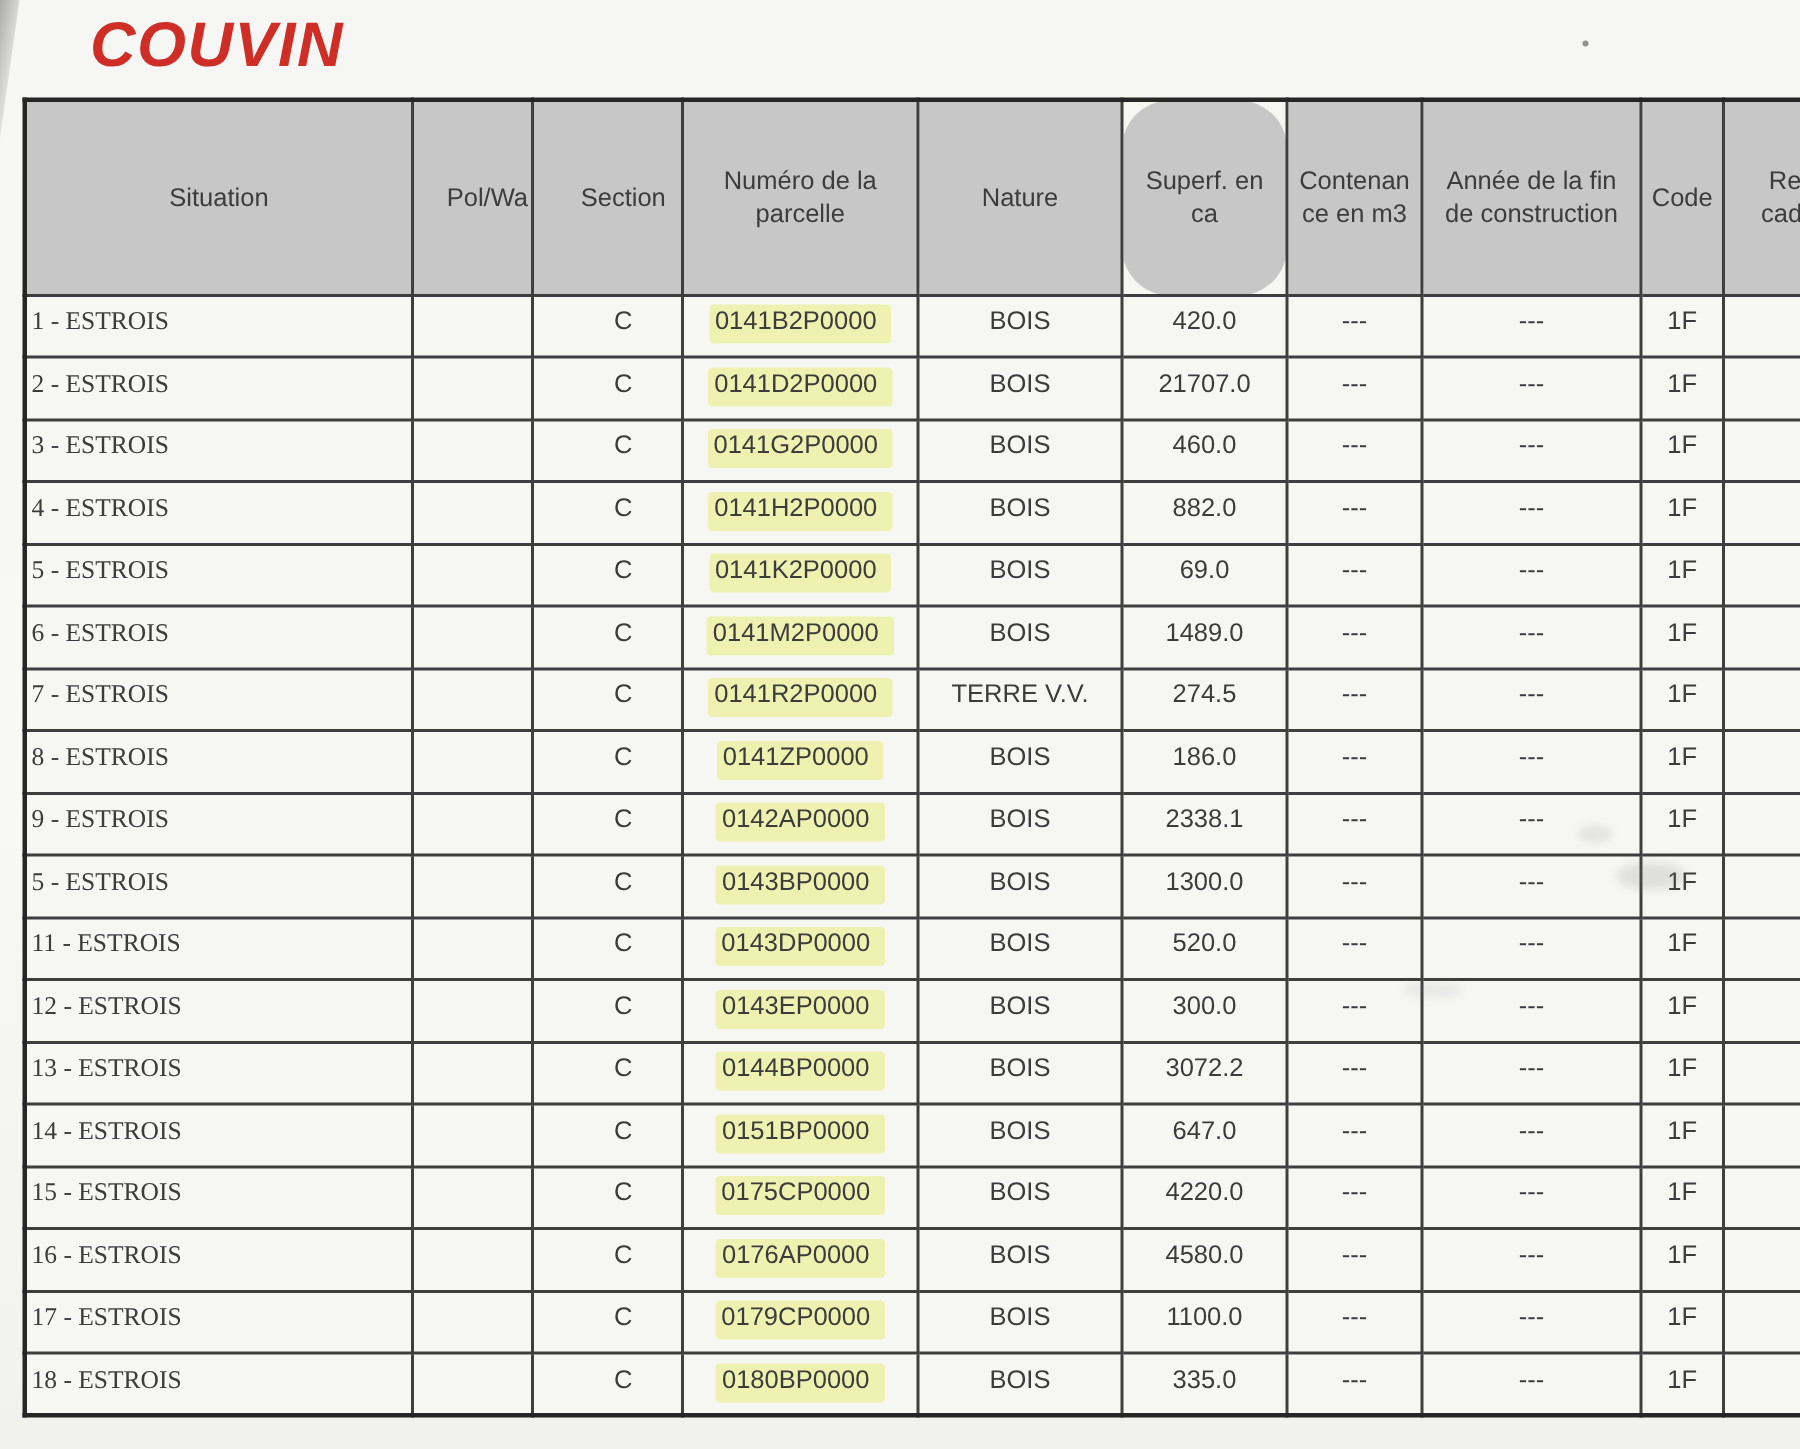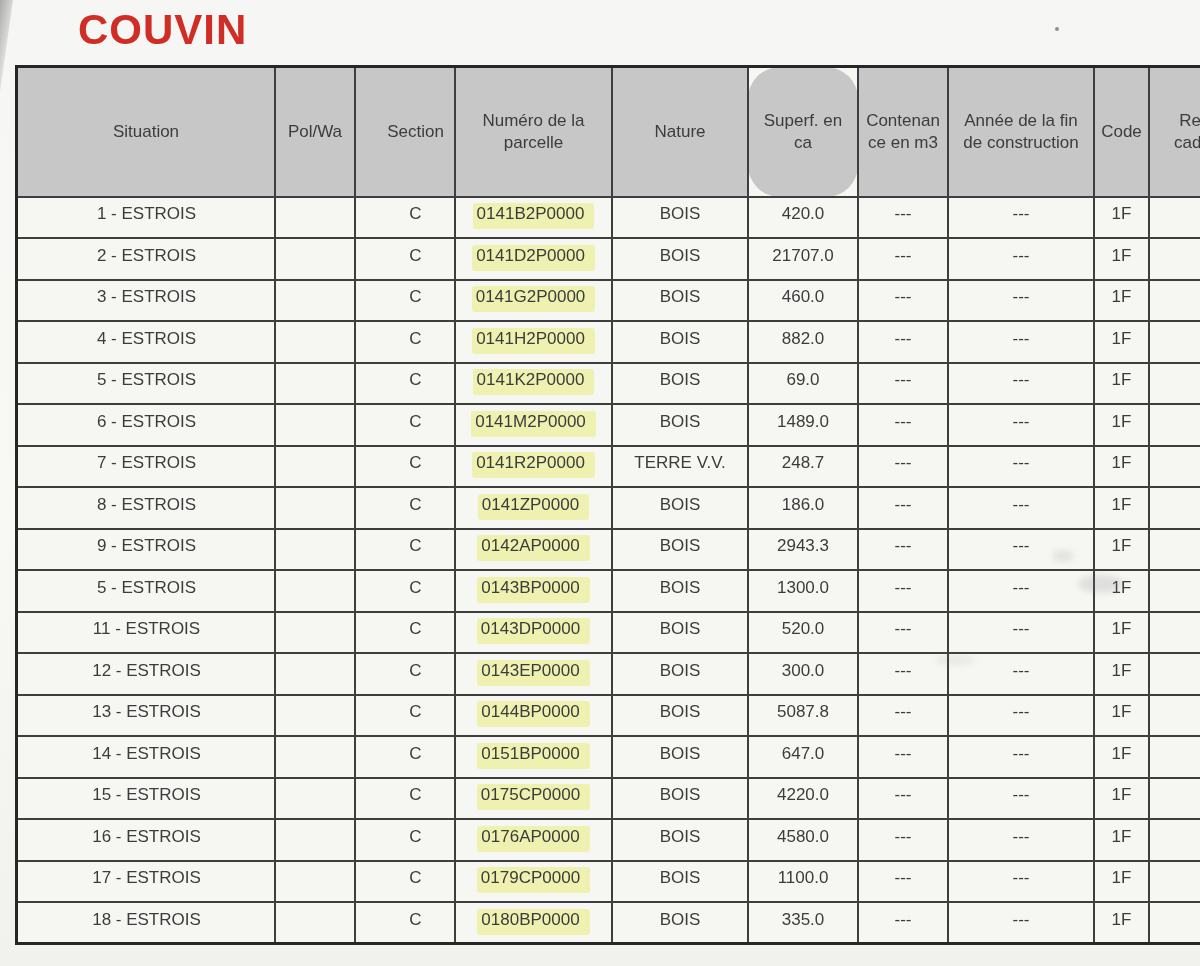--- a/index.html
+++ b/index.html
@@ -10,25 +10,26 @@
     overflow:hidden;
   }
   .page{
     position:relative;
     width:1200px;height:966px;
     background:linear-gradient(180deg,#f6f6f4 0%,#f8f8f5 55%,#f1f1ee 100%);
     overflow:hidden;
   }
   .title{
     position:absolute;
-    left:78px;top:6px;margin:0;
+    left:60px;top:6px;margin:0;
     font-size:42px;
     font-weight:700;
     letter-spacing:1px;
     color:var(--title-color,#cf2e27);
+    font-style:italic;
   }
   table.cadastral{
     position:absolute;
     left:15px;top:65px;
     width:1170px;
     table-layout:fixed;
     border-collapse:collapse;
     background:#f6f6f3;
     border:3px solid #262626;
   }
@@ -49,24 +50,24 @@
     white-space:pre-line;
     line-height:1.3;
     padding:0 2px;
   }
   tbody tr{height:41.5px;}
   td{
     text-align:center;
     vertical-align:middle;
     padding:0 2px 6px 2px;
   }
-  td.col-situation{text-align:center;padding-left:3px;}
+  td.col-situation{text-align:left;padding-left:3px;font-family:Liberation Serif, serif;}
   
   .col-situation{width:252px;}
-  .col-polwa{width:74px;}
+  .col-polwa{width:74px;text-align:right;}
   .col-section{width:73px;padding-left:23px;}
   .col-parcelle{width:151px;margin-top:12px;}
   .col-nature{width:130px;}
   .col-superf{width:104px;border-radius:32px;}
   .col-contenance{width:84px;}
   .col-annee{width:140px;}
   .col-code{width:49px;}
   .col-revenu{width:113px;}
   .highlight{
     display:inline-block;
@@ -190,21 +191,21 @@
           <td class="col-annee">---</td>
           <td class="col-code">1F</td>
           <td class="col-revenu">2</td>
         </tr>
         <tr>
           <td class="col-situation">7 - ESTROIS</td>
           <td class="col-polwa"></td>
           <td class="col-section">C</td>
           <td class="col-parcelle"><span class="highlight">0141R2P0000</span></td>
           <td class="col-nature">TERRE V.V.</td>
-          <td class="col-superf">248.7</td>
+          <td class="col-superf">274.5</td>
           <td class="col-contenance">---</td>
           <td class="col-annee">---</td>
           <td class="col-code">1F</td>
           <td class="col-revenu">0</td>
         </tr>
         <tr>
           <td class="col-situation">8 - ESTROIS</td>
           <td class="col-polwa"></td>
           <td class="col-section">C</td>
           <td class="col-parcelle"><span class="highlight">0141ZP0000</span></td>
@@ -214,21 +215,21 @@
           <td class="col-annee">---</td>
           <td class="col-code">1F</td>
           <td class="col-revenu">0</td>
         </tr>
         <tr>
           <td class="col-situation">9 - ESTROIS</td>
           <td class="col-polwa"></td>
           <td class="col-section">C</td>
           <td class="col-parcelle"><span class="highlight">0142AP0000</span></td>
           <td class="col-nature">BOIS</td>
-          <td class="col-superf">2943.3</td>
+          <td class="col-superf">2338.1</td>
           <td class="col-contenance">---</td>
           <td class="col-annee">---</td>
           <td class="col-code">1F</td>
           <td class="col-revenu">5</td>
         </tr>
         <tr>
           <td class="col-situation">5 - ESTROIS</td>
           <td class="col-polwa"></td>
           <td class="col-section">C</td>
           <td class="col-parcelle"><span class="highlight">0143BP0000</span></td>
@@ -262,21 +263,21 @@
           <td class="col-annee">---</td>
           <td class="col-code">1F</td>
           <td class="col-revenu">0</td>
         </tr>
         <tr>
           <td class="col-situation">13 - ESTROIS</td>
           <td class="col-polwa"></td>
           <td class="col-section">C</td>
           <td class="col-parcelle"><span class="highlight">0144BP0000</span></td>
           <td class="col-nature">BOIS</td>
-          <td class="col-superf">5087.8</td>
+          <td class="col-superf">3072.2</td>
           <td class="col-contenance">---</td>
           <td class="col-annee">---</td>
           <td class="col-code">1F</td>
           <td class="col-revenu">4</td>
         </tr>
         <tr>
           <td class="col-situation">14 - ESTROIS</td>
           <td class="col-polwa"></td>
           <td class="col-section">C</td>
           <td class="col-parcelle"><span class="highlight">0151BP0000</span></td>

